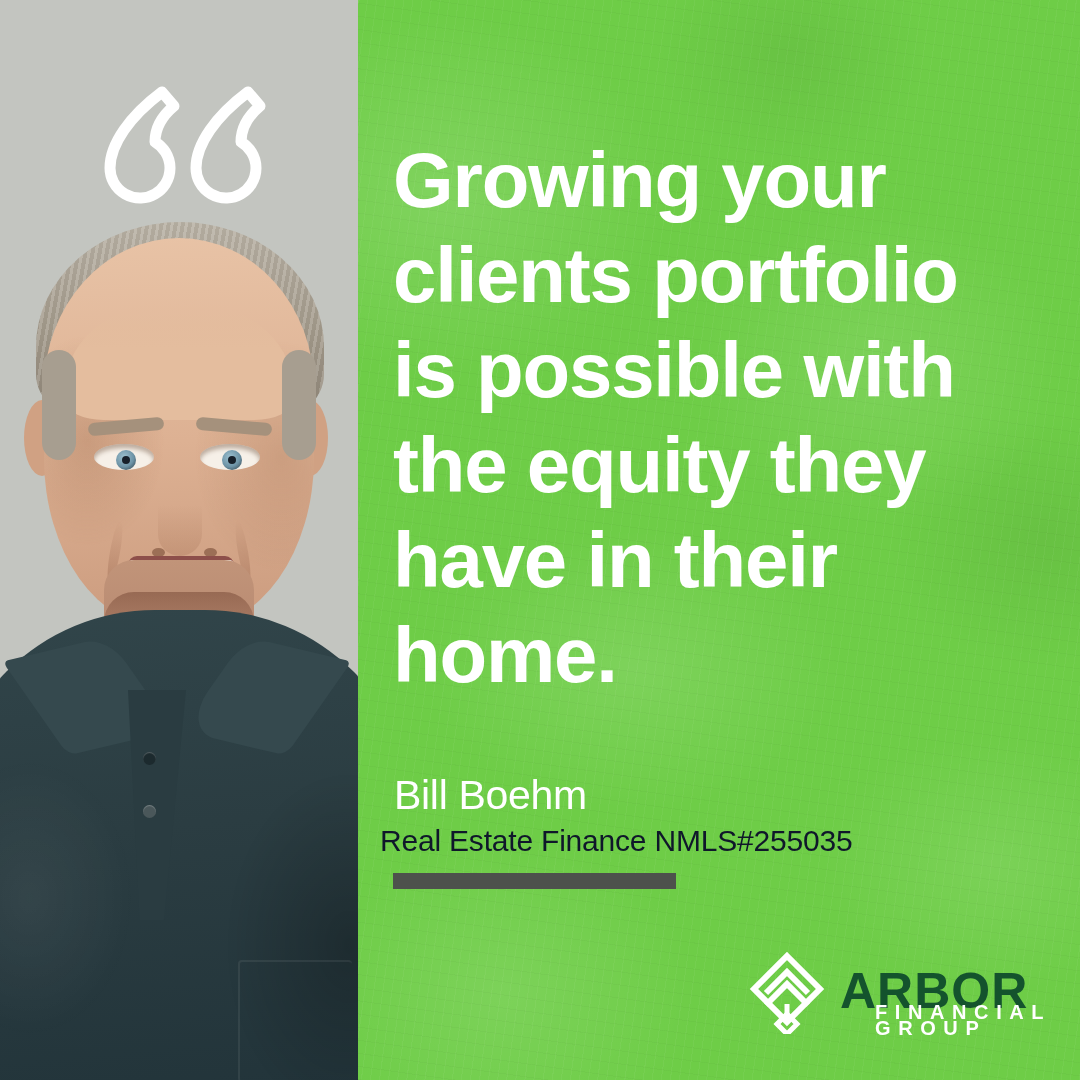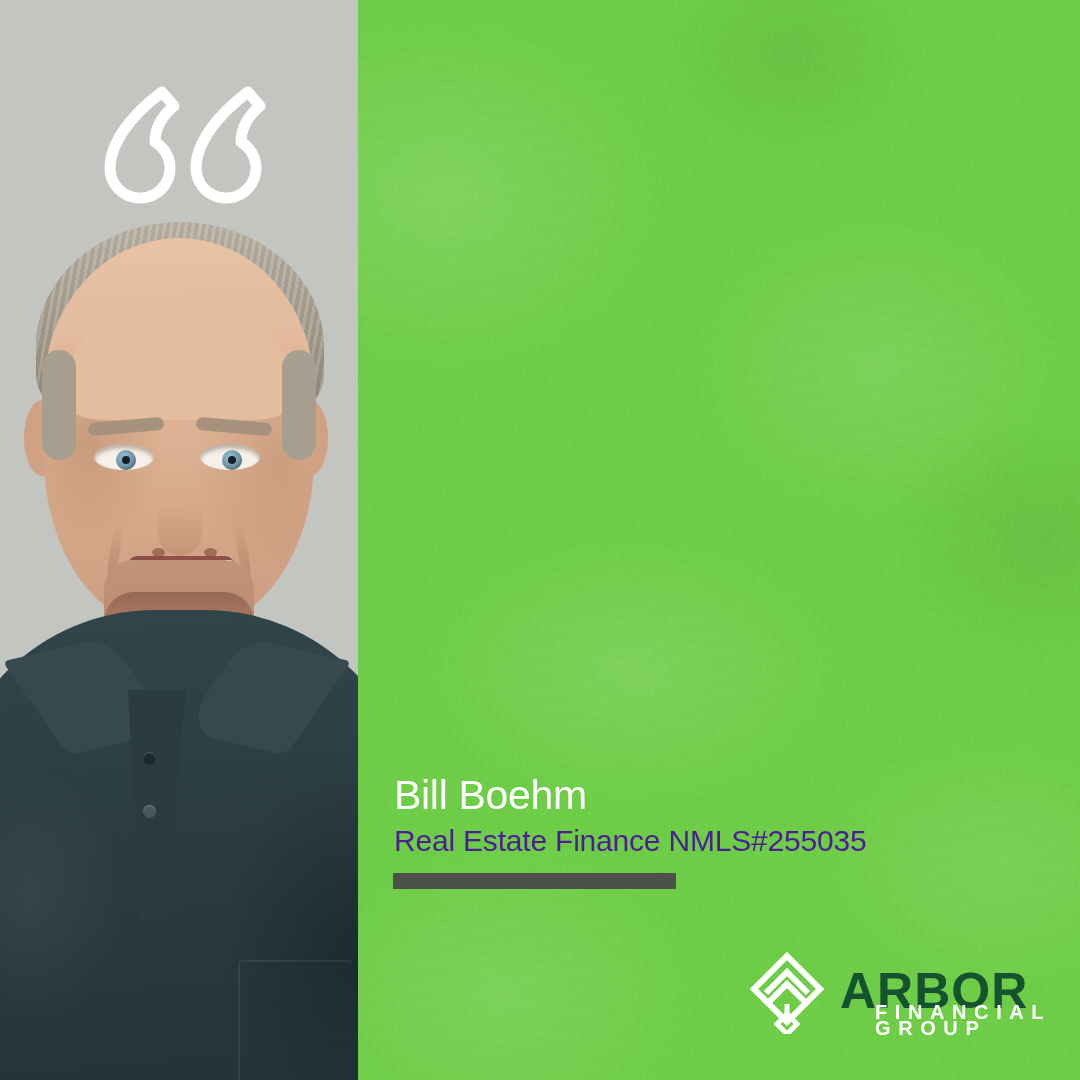--- a/index.html
+++ b/index.html
@@ -267,22 +267,22 @@
   .attrib-name {
     position: absolute;
     left: 394px; top: 772px;
     color: #ffffff;
     font-size: 41px;
     font-weight: 400;
     letter-spacing: -0.3px;
   }
   .attrib-role {
     position: absolute;
-    left: 394px; top: 824px;
-    color: #4c1d95;
+    left: 380px; top: 824px;
+    color: #0f172a;
     font-size: 30px;
     font-weight: 400;
     letter-spacing: -0.2px;
   }
   .accent-bar {
     position: absolute;
     left: 393px; top: 873px;
     width: 283px; height: 16px;
     background: #4D514C;
   }
@@ -377,20 +377,28 @@
         </g>
       </svg>
     </div>
   </div>
 
   <div class="green-panel">
     <div class="green-texture"></div>
     <div class="green-streaks"></div>
   </div>
 
+  <div class="headline">
+    <span>Growing your</span>
+    <span>clients portfolio</span>
+    <span>is possible with</span>
+    <span>the equity they</span>
+    <span>have in their</span>
+    <span>home.</span>
+  </div>
 
   <div class="attrib-name">Bill Boehm</div>
   <div class="attrib-role">Real Estate Finance NMLS#255035</div>
   <div class="accent-bar"></div>
 
   <div class="logo">
     <div class="logo-mark">
       <svg viewBox="0 0 78 82" width="78" height="82" aria-hidden="true">
         <g fill="none" stroke="#FFFFFF" stroke-width="6" stroke-linejoin="miter" stroke-miterlimit="10">
           <path d="M39 4 L72 37 L39 70 L6 37 Z"></path>

